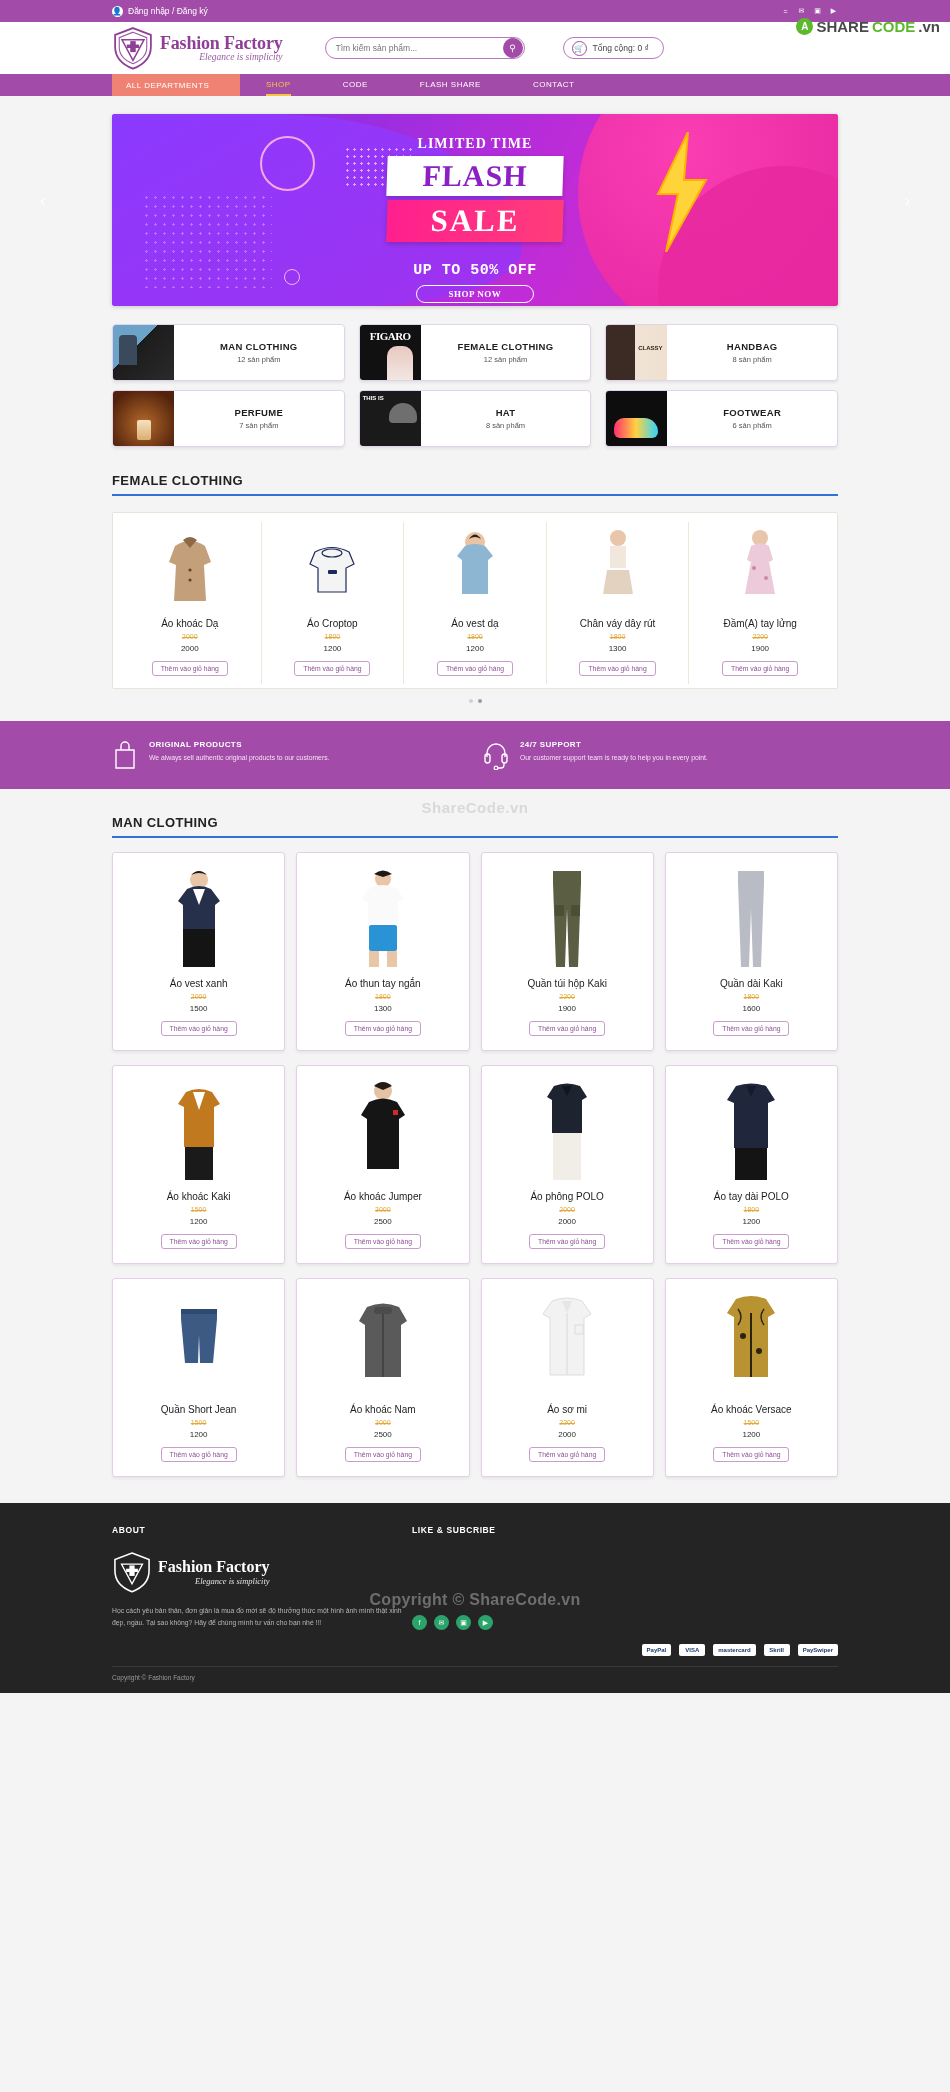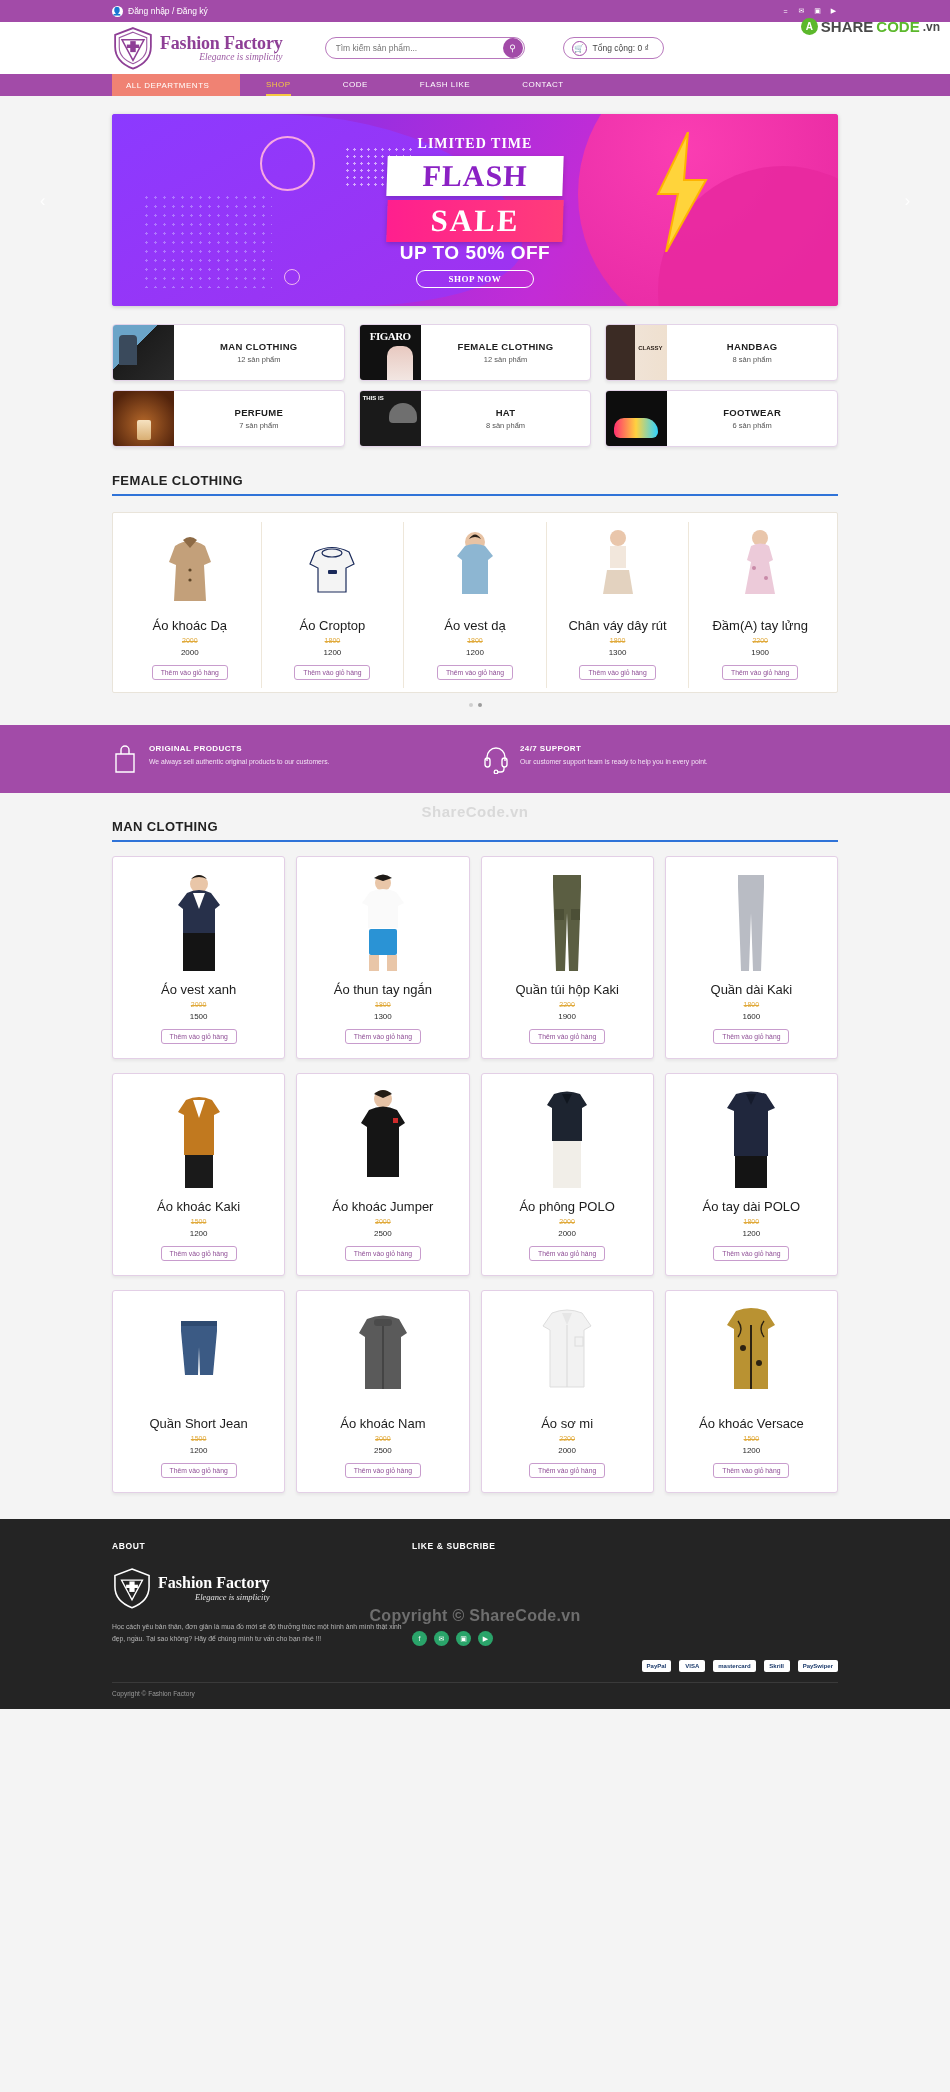--- a/index.html
+++ b/index.html
@@ -31,21 +31,21 @@
   .sharecode-logo {
     position: absolute; right: 10px; top: 18px; display: flex; align-items: center;
     gap: 3px; font-size: 15px; font-weight: bold; z-index: 20;
   }
   .sc-circle {
     width: 17px; height: 17px; border-radius: 50%; background: #5cb82c; color: #fff;
     font-size: 10px; display: flex; align-items: center; justify-content: center;
   }
   .sc-share { color: #4a4a4a; }
   .sc-code { color: #5cb82c; }
-  .sc-vn { color: #4a4a4a; font-size: 12px; }
+  .sc-vn { color: #4a4a4a; font-size: 15px; }
 
   
   .header {
     background: #fff; height: 52px; display: flex; align-items: center;
     padding: 0 112px; gap: 22px;
   }
   .logo { display: flex; align-items: center; gap: 6px; }
   .logo-mark { width: 42px; height: 44px; }
   .logo-text { display: flex; flex-direction: column; line-height: 1; }
   .logo-title {
@@ -162,22 +162,22 @@
   .sale-band {
     background: linear-gradient(90deg,#ff1f8e,#ff3d7a); width: 176px; height: 42px;
     display: flex; align-items: center; justify-content: center; margin-top: 4px;
     transform: skewX(-2deg); box-shadow: 0 2px 5px rgba(0,0,0,.2);
   }
   .sale-band span {
     font-family: "Liberation Serif", serif; font-weight: bold; font-size: 31px;
     color: #fff; letter-spacing: 2px;
   }
   .upto {
-    color: #fff; font-family: Liberation Sans, sans-serif; font-weight: bold;
-    font-size: 19px; margin-top: 0; letter-spacing: .5px;
+    color: #fff; font-family: Liberation Mono, monospace; font-weight: bold;
+    font-size: 15px; margin-top: 20px; letter-spacing: .5px;
   }
   .shopnow {
     margin-top: 6px; border: 1.5px solid #fff; border-radius: 11px; color: #fff;
     font-family: "Liberation Serif", serif; font-weight: bold; font-size: 9px;
     padding: 3px 32px; letter-spacing: .5px; cursor: pointer; background: transparent;
   }
   .bolt {
     position: absolute; left: 540px; top: 18px; width: 60px; height: 120px; z-index: 6;
   }
   .hero-arrow {
@@ -260,21 +260,21 @@
   }
   .prod-cell {
     flex: 1; border-right: 1px solid #eee7da; display: flex; flex-direction: column;
     align-items: center; padding: 4px 6px 8px;
   }
   .prod-cell:last-child { border-right: none; }
   .prod-img {
     width: 74px; height: 84px; margin-bottom: 8px; position: relative; overflow: hidden;
     display: flex; align-items: flex-end; justify-content: center;
   }
-  .prod-name { font-size: 13px; color: #1c1c1c; margin-bottom: 4px; text-align: center; }
+  .prod-name { font-size: 10px; color: #1c1c1c; margin-bottom: 4px; text-align: center; }
   .prod-old {
     font-size: 7px; color: #e0a93a; text-decoration: line-through; margin-bottom: 4px;
   }
   .prod-new { font-size: 8px; color: #2b2b2b; margin-bottom: 8px; }
   .btn-cart {
     border: 1px solid #c89ccd; color: #8e4d95; background: #fff; border-radius: 3px;
     font-size: 6.8px; padding: 3px 8px; cursor: pointer;
     font-family: "Liberation Sans", sans-serif;
   }
   .dots-row { display: flex; justify-content: center; gap: 5px; margin-top: 10px; }
@@ -405,21 +405,21 @@
       <span class="cart-ic">🛒</span>
       <span class="cart-txt">Tổng cộng: 0 ₫</span>
     </div>
   </div>
 
   <div class="navbar">
     <div class="nav-all">ALL DEPARTMENTS</div>
     <div class="nav-links">
       <a class="active">SHOP</a>
       <a>CODE</a>
-      <a>FLASH LIKE</a>
+      <a>FLASH SHARE</a>
       <a>CONTACT</a>
     </div>
   </div>
 
   <div class="hero-wrap">
     <div class="hero">
       <div class="hero-wave"></div>
       <div class="hero-blob-1"></div>
       <div class="hero-blob-2"></div>
       <div class="hero-dots"></div>

